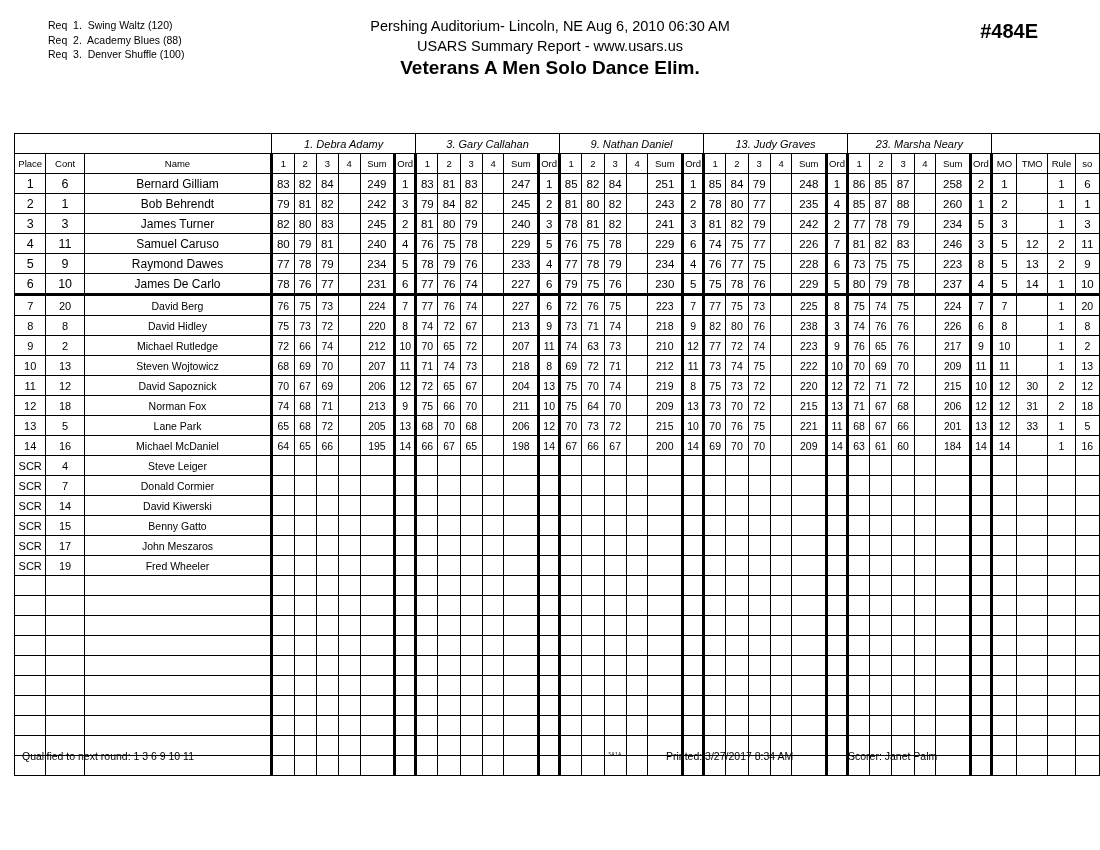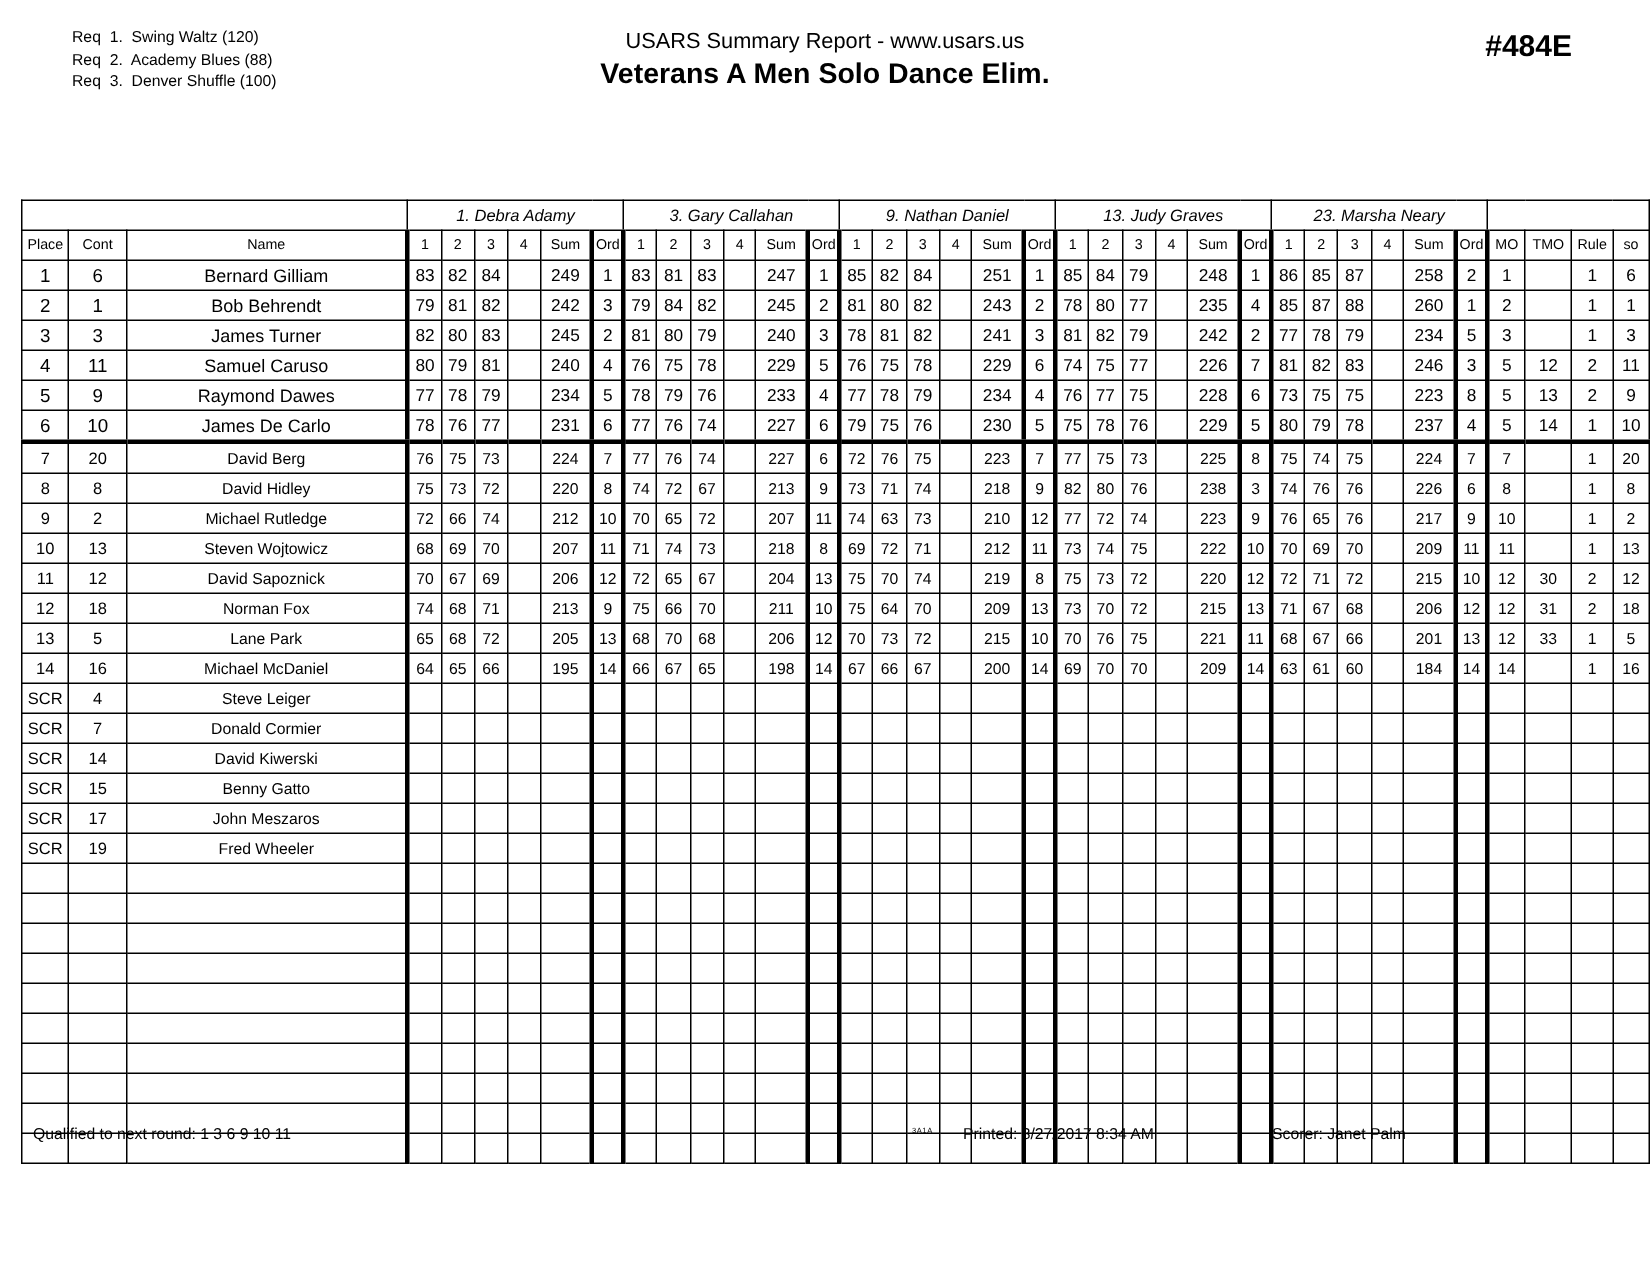--- a/index.html
+++ b/index.html
@@ -8,21 +8,21 @@
   
   #reqs{position:absolute;left:12px;top:18px;font-size:10.5px;line-height:14.5px;}
   #reqs div{white-space:pre;padding-left:36px;}
 
   
   #titlewrap{position:absolute;left:180px;top:16px;width:740px;text-align:center;}
   #t1{font-size:19.5px;font-weight:bold;letter-spacing:-0.2px;}
   #t2{font-size:14.5px;margin-top:2px;}
   #t3{font-size:19px;font-weight:bold;margin-top:3px;}
   #t4{font-size:14.5px;margin-top:4px;}
-  #eventno{position:absolute;right:52px;top:20px;font-size:20px;font-weight:bold;}
+  #eventno{position:absolute;right:62px;top:20px;font-size:20px;font-weight:bold;}
 
   
   #grid{position:absolute;left:14px;top:133px;border-collapse:collapse;
         font-size:10.5px;table-layout:fixed;}
   #grid td,#grid th{border:1px solid #000;padding:0;margin:0;
         height:19px;text-align:center;vertical-align:middle;font-weight:normal;
         overflow:hidden;white-space:nowrap;}
 
   
   tr.jhead td{height:22px;border:none;}
@@ -41,33 +41,34 @@
   tr.qualrow td{border-bottom:3px solid #000 !important;}
   tr.bold td{font-weight:bold;font-size:11.5px;}
   tr.bold td.c-name{font-size:12px;}
   td.c-place,td.c-cont{font-size:11px;}
   tr.bold td.c-place,tr.bold td.c-cont{font-size:12.5px;}
 
   
   #footer{position:absolute;left:0;top:750px;width:1100px;font-size:10.5px;}
   #footer .qual{position:absolute;left:22px;top:0;}
   #footer .tiny{position:absolute;left:608px;top:1px;font-size:5px;letter-spacing:0.4px;}
-  #footer .printed{position:absolute;left:642px;top:0;}
+  #footer .printed{position:absolute;left:666px;top:0;}
   #footer .scorer{position:absolute;left:848px;top:0;text-align:center;}
 </style>
 </head>
 <body>
 
 <div id="reqs">
   <div>Req  1.  Swing Waltz (120)</div>
   <div>Req  2.  Academy Blues (88)</div>
   <div>Req  3.  Denver Shuffle (100)</div>
 </div>
 
 <div id="titlewrap">
+  <div id="t2">Pershing Auditorium- Lincoln, NE  Aug 6, 2010  06:30 AM</div>
   <div id="t4">USARS Summary Report - www.usars.us</div>
   <div id="t3">Veterans A Men Solo Dance Elim.</div>
 </div>
 <div id="eventno">#484E</div>
 
 <table id="grid">
   <colgroup id="cols">
       <col style="width: 32px;">
       <col style="width: 40px;">
       <col style="width: 196px;">

